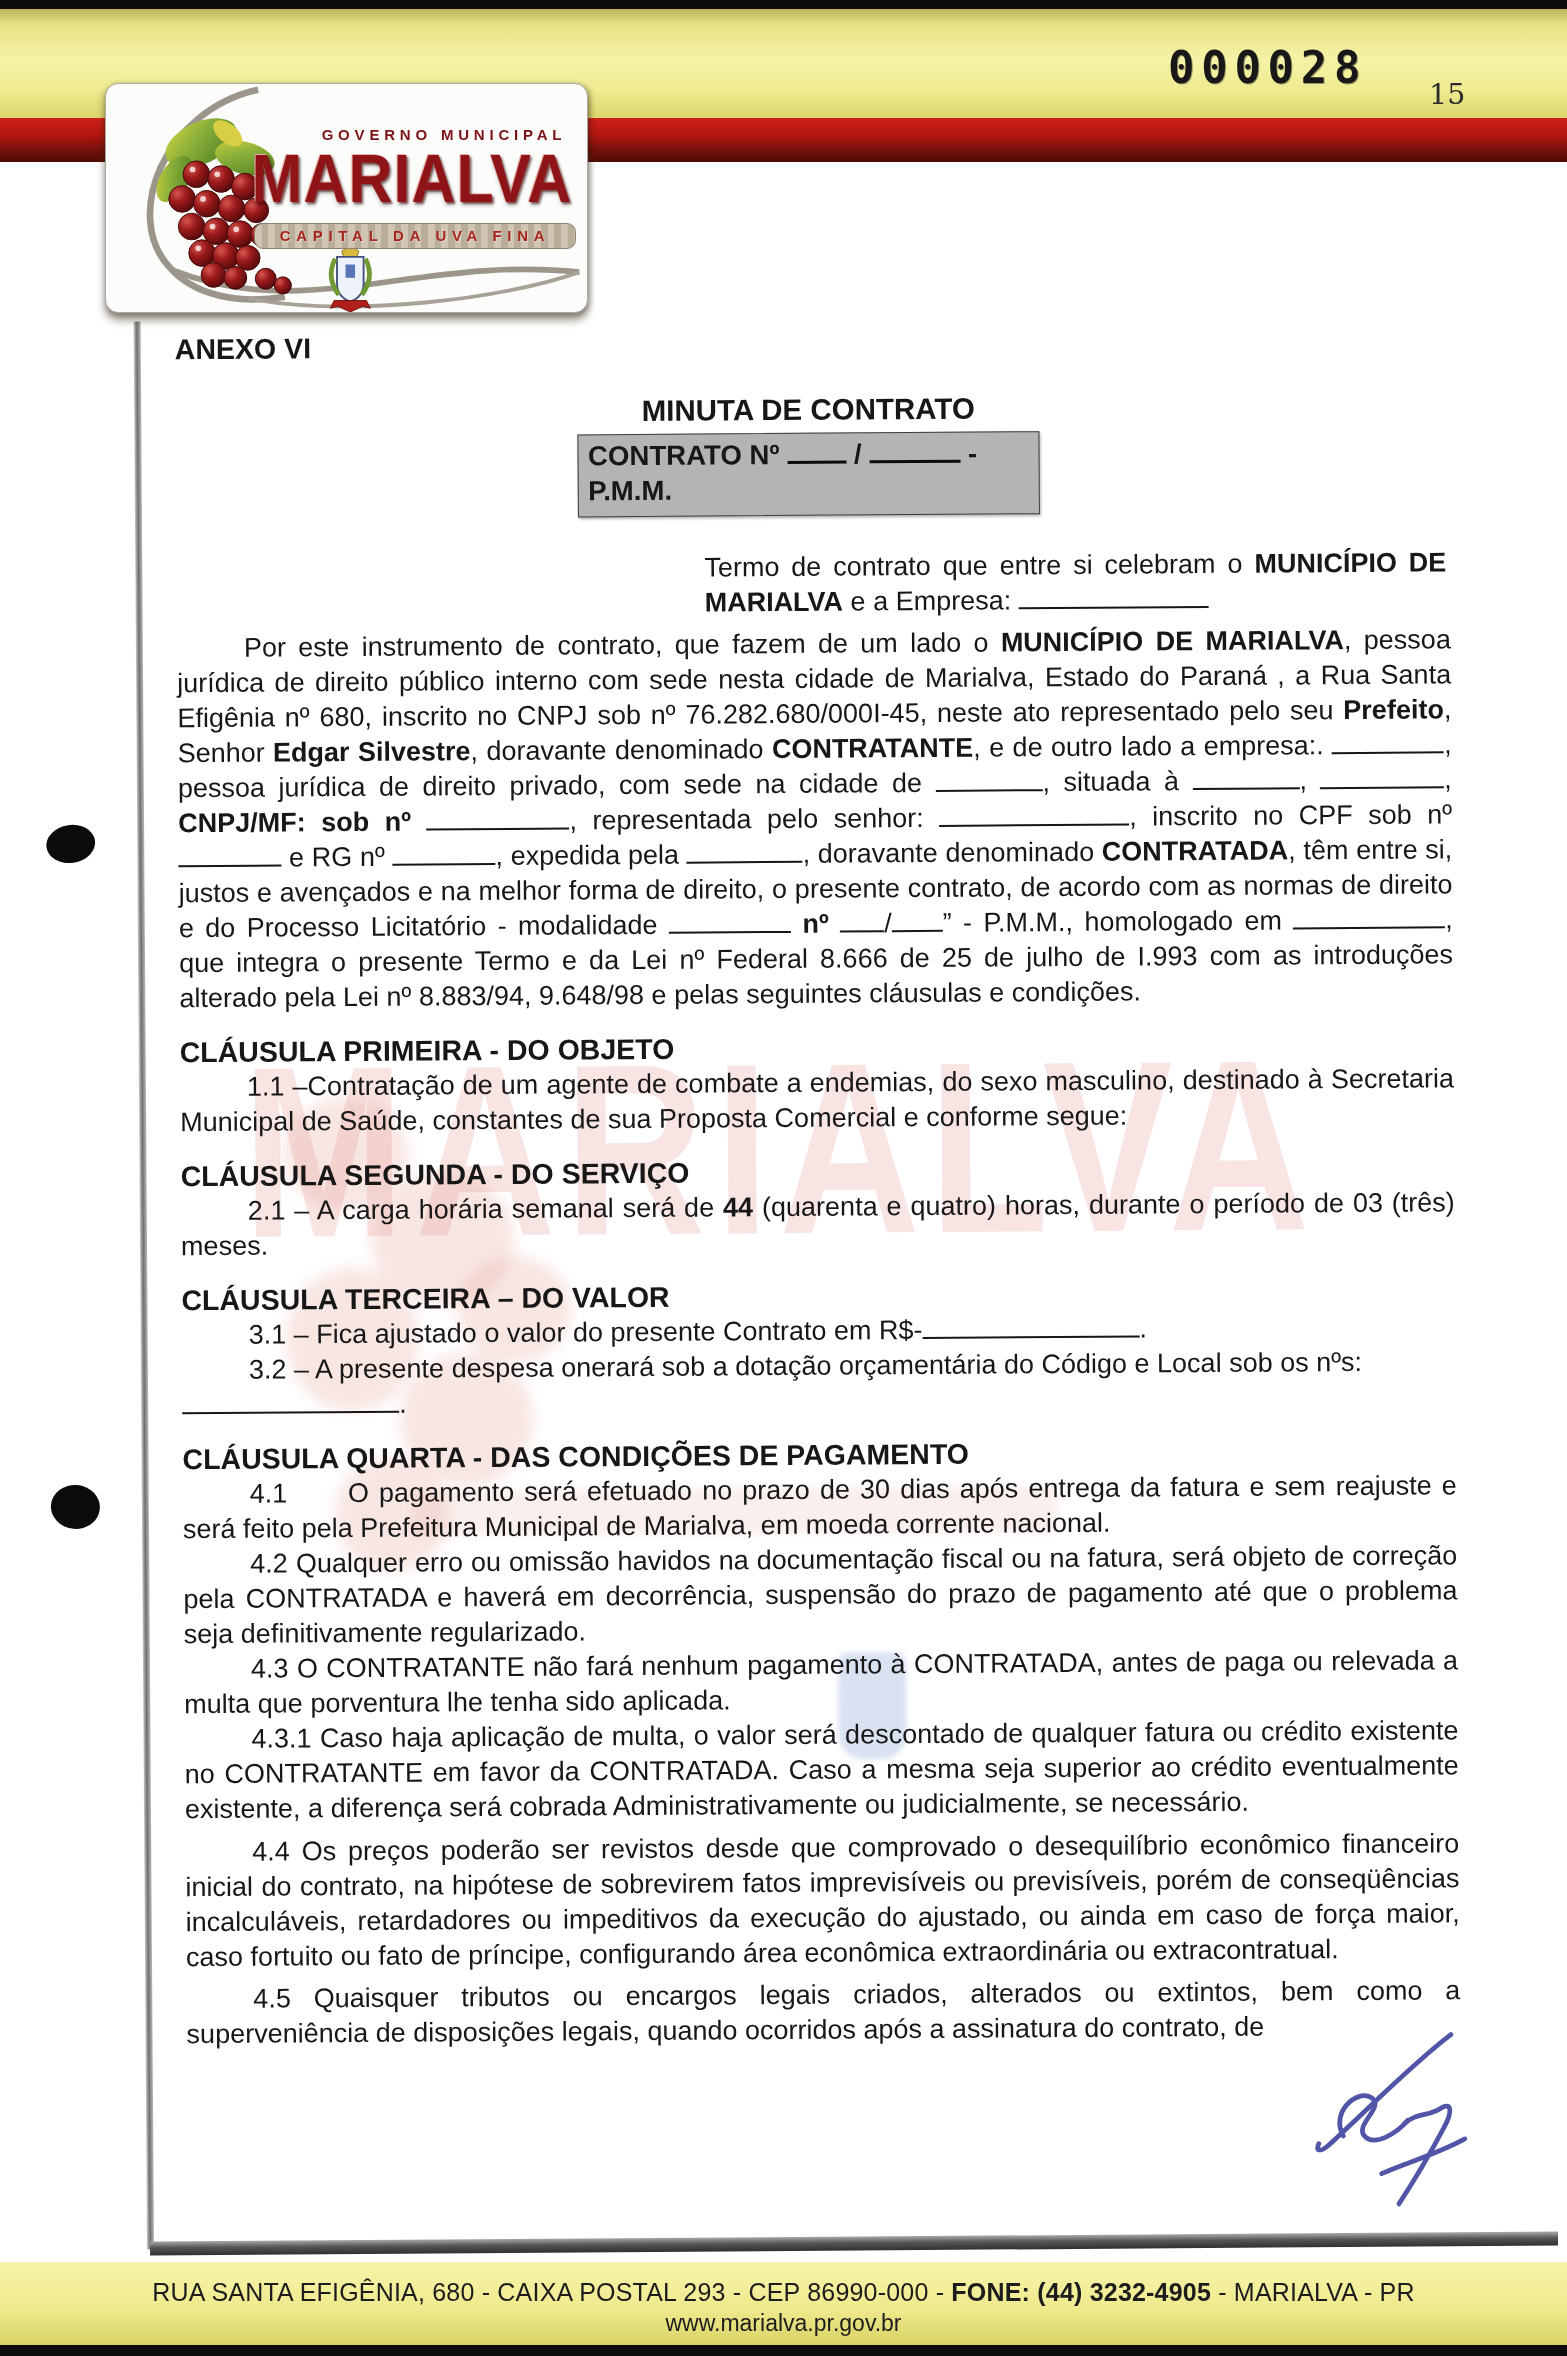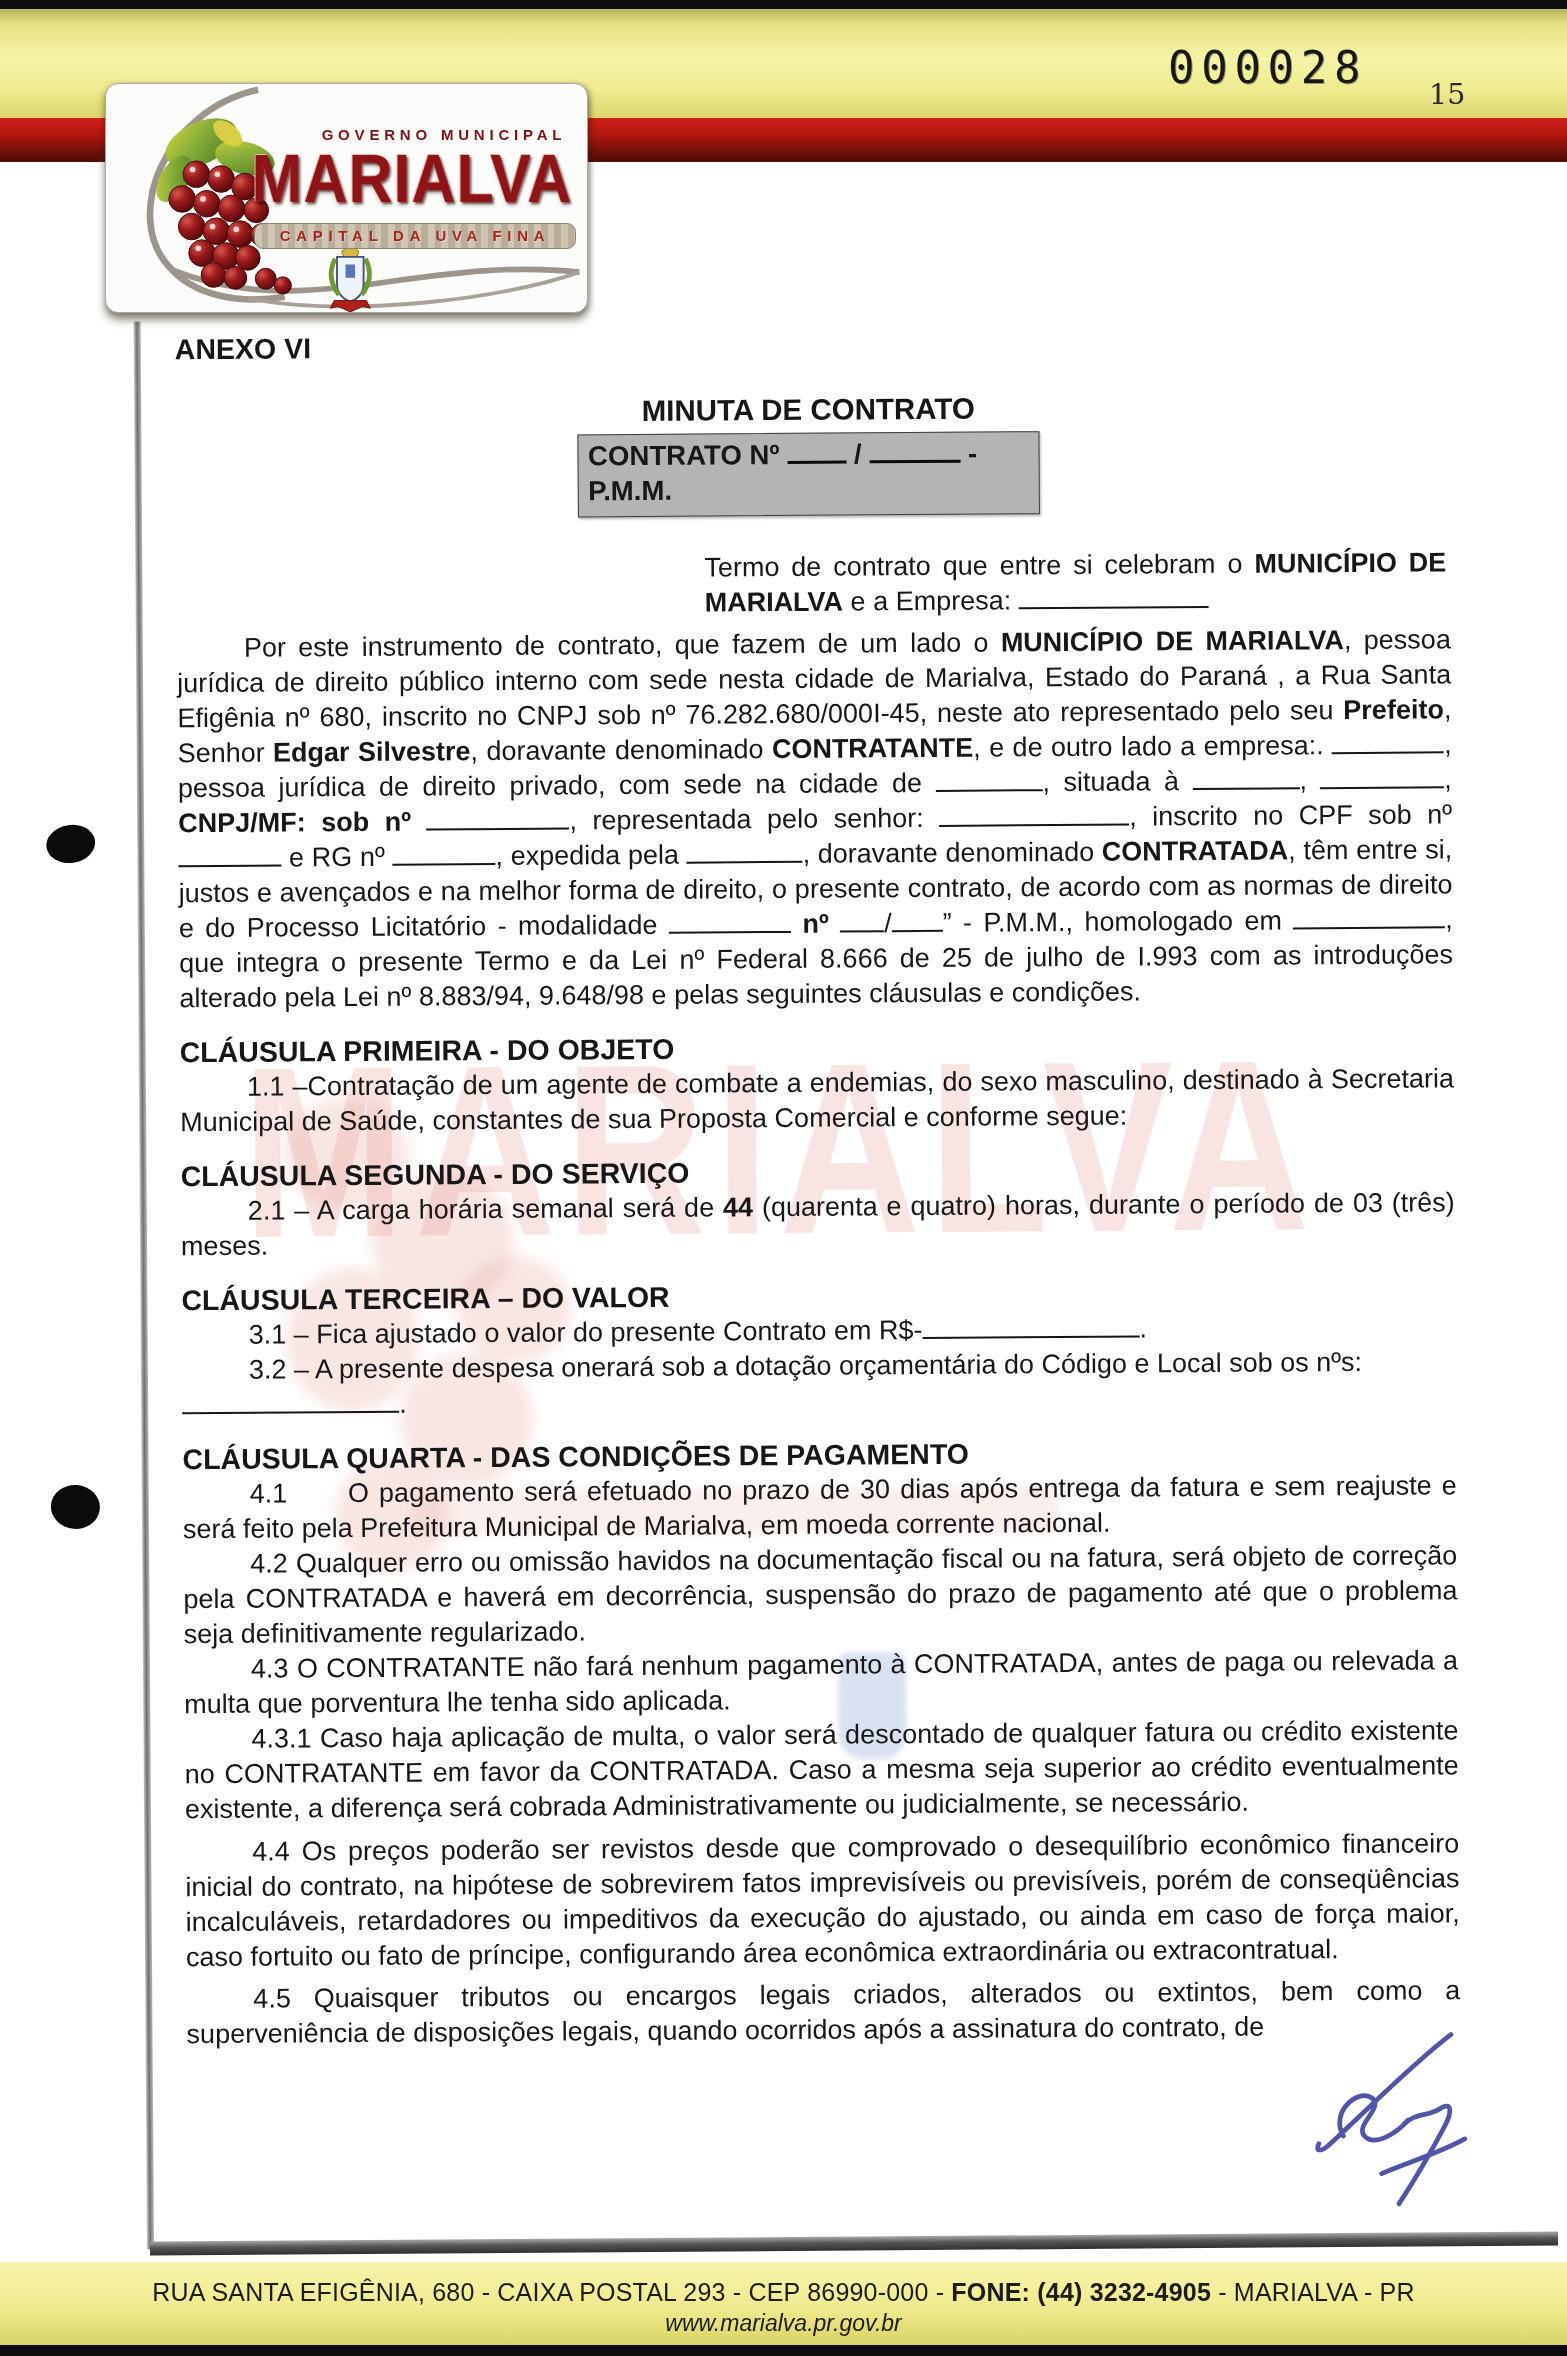--- a/index.html
+++ b/index.html
@@ -14,21 +14,21 @@
   .band-yellow{
     position:absolute;left:0;top:8.6px;width:1567px;height:109px;
     background:linear-gradient(180deg,#b9b45c 0%,#e6e283 14%,#f6f3a8 46%,#efeb90 74%,#ddd66d 100%);
   }
   .band-red{
     position:absolute;left:0;top:118px;width:1567px;height:44px;
     background:linear-gradient(180deg,#d0211a 0%,#b2170f 38%,#77110b 72%,#500c08 100%);
   }
   .stamp{
     position:absolute;left:1168px;top:42px;width:209px;
-    font-family:"DejaVu Sans Mono", monospace;font-weight:normal;font-size:44px;
+    font-family:"DejaVu Sans Mono", monospace;font-weight:bold;font-size:44px;
     letter-spacing:6.7px;color:#181818;text-shadow:1px 1px 0 rgba(0,0,0,.35);
   }
   .pagenum{
     position:absolute;left:1429px;top:78px;
     font-family:"DejaVu Serif", serif;font-size:28.5px;color:#2a2a2a;text-align:center;
   }
   
   .logo-box{
     position:absolute;left:105px;top:83px;width:481px;height:228px;
     background:#fcfcfa;border:1px solid #a8a8a8;border-radius:13.3px;
@@ -102,21 +102,21 @@
   .b{font-weight:bold;}
   
   .signature{position:absolute;left:1295px;top:2026px;z-index:3;}
   
   .footer-yellow{
     position:absolute;left:0;top:2262px;width:1567px;height:84px;
     background:linear-gradient(180deg,#f7f4ab 0%,#efea8e 55%,#d9d264 100%);
     text-align:center;z-index:4;
   }
   .footer-line1{margin-top:16px;font-size:25px;color:#1c1c1c;letter-spacing:0.2px;}
-  .footer-line2{margin-top:2.9px;font-size:23px;color:#1c1c1c;font-style:italic;}
+  .footer-line2{margin-top:2.9px;font-size:23px;color:#1c1c1c;}
   .footer-black{position:absolute;left:0;top:2345px;width:1567px;height:11.4px;background:#0d0d0d;z-index:4;}
 </style>
 </head>
 <body>
 
 <div class="top-bar"></div>
 <div class="band-yellow"></div>
 <div class="band-red"></div>
 <div class="stamp">000028</div>
 <div class="pagenum">15</div>

